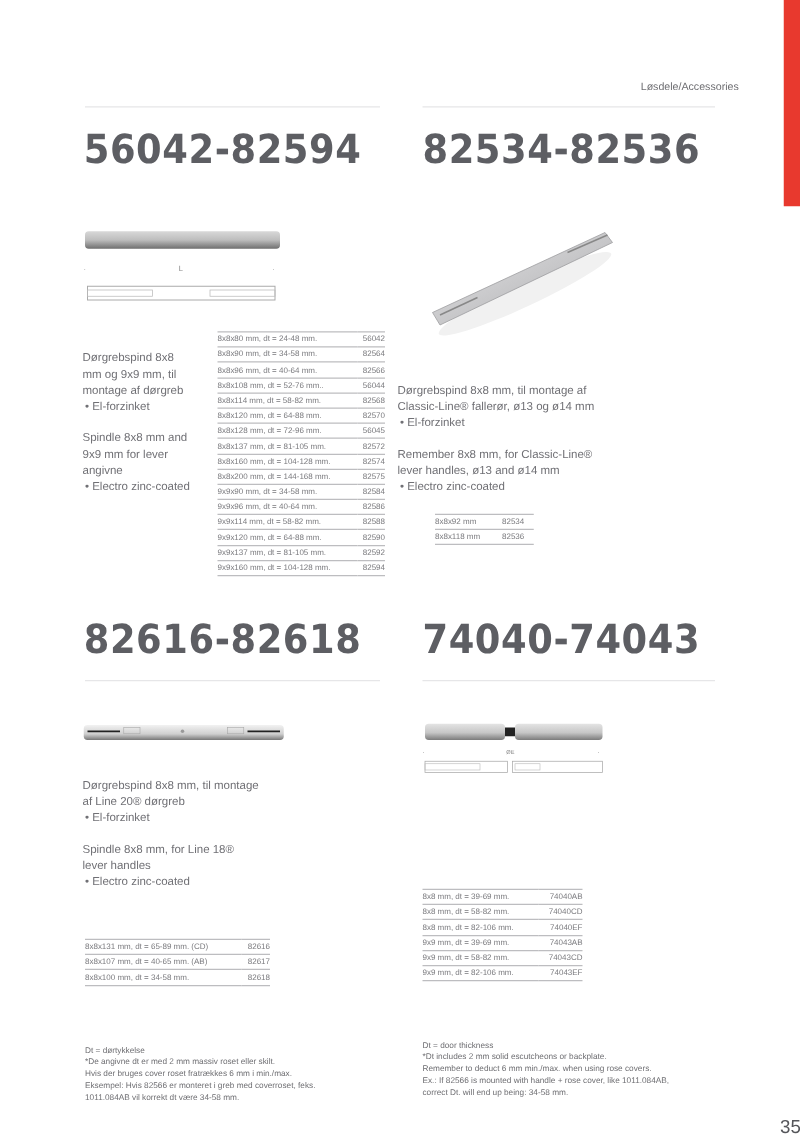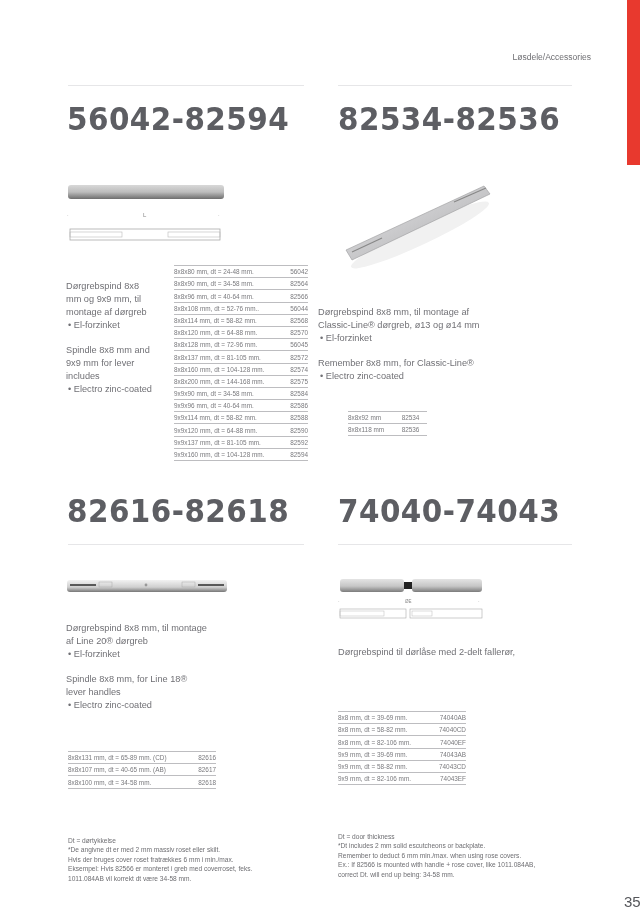--- a/index.html
+++ b/index.html
@@ -1,19 +1,19 @@
 <!DOCTYPE html>
 <html><head>
 <meta charset="utf-8">
 <style>
   html, body { margin:0; padding:0; }
   body { width:640px; height:917px; background:#ffffff; position:relative; overflow:hidden;
          font-family:"Liberation Sans", sans-serif; color:#6b6b6f; }
   .redtab { position:absolute; left:627px; top:0; width:13px; height:165px; background:#e8392e; }
-  .section-label { position:absolute; right:49px; top:52px; font-size:8.5px; color:#6e6e72;text-align:right; }
+  .section-label { position:absolute; right:49px; top:64px; font-size:8.5px; color:#6e6e72;text-align:right; }
   .hr { position:absolute; height:1px; background:#e6e6e8; }
   .title { position:absolute; font-size:32px; font-weight:bold; color:#5d5e63; letter-spacing:0.5px;
            font-family:"DejaVu Sans", sans-serif; transform:scaleX(0.92); transform-origin:left top; }
   .desc { position:absolute; font-size:9.2px; line-height:13px; color:#707075; }
   .desc p { margin:0; }
   .desc .bullet { padding-left:2px; }
   .desc .gap { height:12px; }
   table.spec { position:absolute; border-collapse:collapse; font-size:6.4px; color:#7a7a7e; }
   table.spec td { border-top:1px solid #bdbdc0; padding:2.2px 0 1.6px 0; white-space:nowrap; line-height:7.4px; }
   table.spec tr:last-child td { border-bottom:1px solid #bdbdc0; }
@@ -52,21 +52,21 @@
 </svg>
 
 <div class="desc" style="left:66px;top:280px;width:100px;">
   <p>Dørgrebspind 8x8</p>
   <p>mm og 9x9 mm, til</p>
   <p>montage af dørgreb</p>
   <p class="bullet">• El-forzinket</p>
   <div class="gap"></div>
   <p>Spindle 8x8 mm and</p>
   <p>9x9 mm for lever</p>
-  <p>includes</p>
+  <p>angivne</p>
   <p class="bullet">• Electro zinc-coated</p>
 </div>
 
 <table class="spec" style="left:174px;top:265px;width:134px;">
   <tbody>
     <tr>
         <td>8x8x80 mm, dt = 24-48 mm.</td>
         <td class="code">56042</td>
       </tr>
     <tr>
@@ -142,24 +142,25 @@
     </linearGradient>
   </defs>
   <ellipse cx="78" cy="55" rx="76" ry="10" fill="#f1f1f1" transform="rotate(-25 78 55)"></ellipse>
   <polygon points="4,70 142,6 148,14 10,80" fill="url(#g2)" stroke="#9a9a9c" stroke-width="0.6"></polygon>
   <line x1="10" y1="72" x2="40" y2="58" stroke="#888" stroke-width="1.2"></line>
   <line x1="112" y1="22" x2="144" y2="8" stroke="#888" stroke-width="1.2"></line>
 </svg>
 
 <div class="desc" style="left:318px;top:306px;width:230px;">
   <p>Dørgrebspind 8x8 mm, til montage af</p>
-  <p>Classic-Line® dørgreb, ø13 og ø14 mm</p>
+  <p>Classic-Line® fallerør, ø13 og ø14 mm</p>
   <p class="bullet">• El-forzinket</p>
   <div class="gap"></div>
   <p>Remember 8x8 mm, for Classic-Line®</p>
+  <p>lever handles, ø13 and ø14 mm</p>
   <p class="bullet">• Electro zinc-coated</p>
 </div>
 
 <table class="spec" style="left:348px;top:411px;width:79px;">
   <tbody>
     <tr>
         <td>8x8x92 mm</td>
         <td class="code" style="text-align:left;padding-left:6px;">82534</td>
       </tr>
     <tr>
@@ -232,21 +233,20 @@
   <text x="0" y="26" font-size="5" fill="#888">·</text>
   <text x="67" y="26" font-size="4.5" fill="#888">ØE</text>
   <text x="140" y="26" font-size="5" fill="#888">·</text>
   <rect x="2" y="32" width="66" height="9" fill="none" stroke="#aaa" stroke-width="0.6"></rect>
   <rect x="2" y="34" width="44" height="5" fill="none" stroke="#bbb" stroke-width="0.5"></rect>
   <rect x="72" y="32" width="72" height="9" fill="none" stroke="#aaa" stroke-width="0.6"></rect>
   <rect x="74" y="34" width="20" height="5" fill="none" stroke="#bbb" stroke-width="0.5"></rect>
 </svg>
 
 <div class="desc" style="left:338px;top:646px;width:230px;">
-  <p>Dørgrebspind til dørlåse med 2-delt fallerør,</p>
   <div class="gap"></div>
 </div>
 
 <table class="spec" style="left:338px;top:711px;width:128px;">
   <tbody>
     <tr>
         <td>8x8 mm, dt = 39-69 mm.</td>
         <td class="code">74040AB</td>
       </tr>
     <tr>

